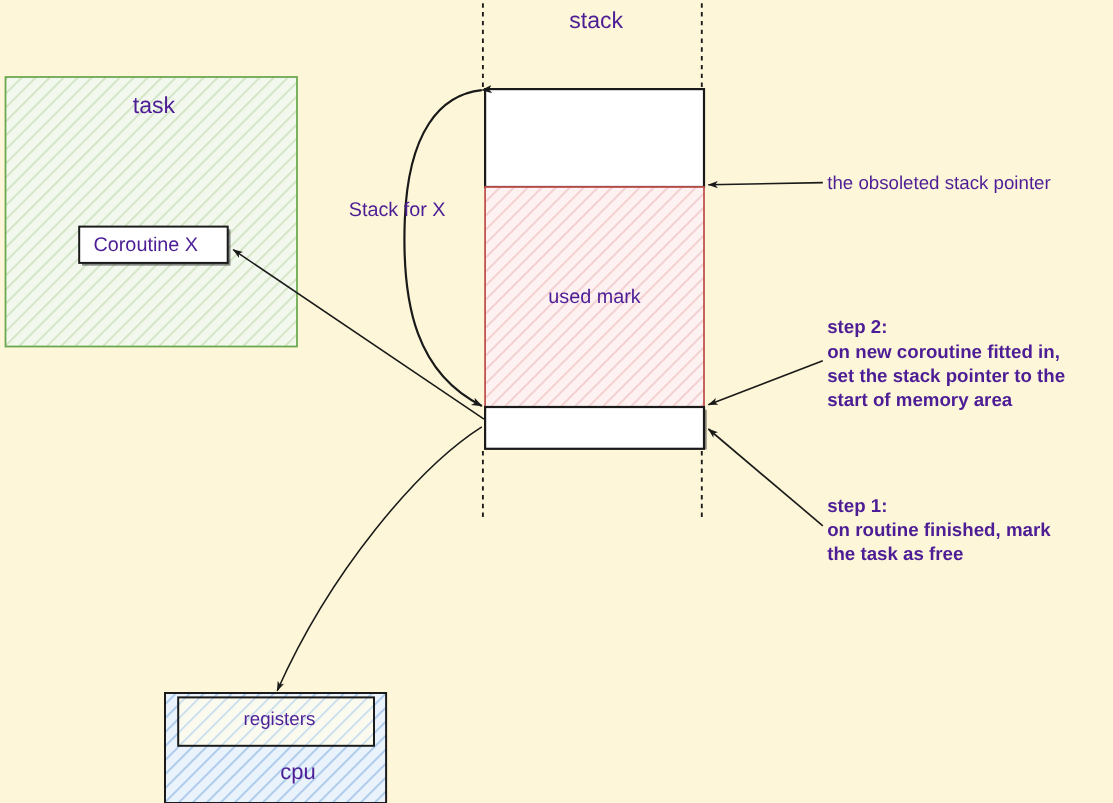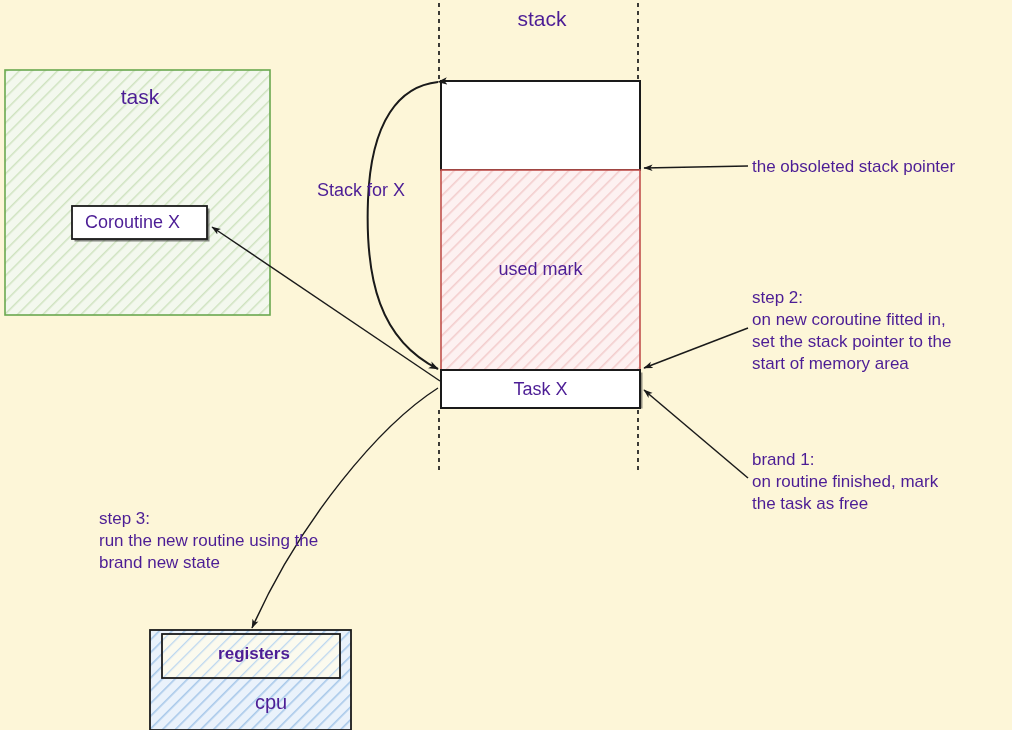--- a/index.html
+++ b/index.html
@@ -31,20 +31,21 @@
     color: #4c1d95;
     white-space: pre;
     line-height: 1.0;
   }
   .lbl-center {
     text-align: center;
   }
   .multiline {
     white-space: pre;
     line-height: 1.30;
+    font-weight: bold;
   }
   .f18 { font-size: 18px; }
   .f17 { font-size: 17px; }
   .f20 { font-size: 20px; }
   .f21 { font-size: 21px; }
 </style>
 </head>
 <body>
 
 <div id="canvas-root">
@@ -140,34 +141,30 @@
   <div class="lbl lbl-center f21" style="left:472px; top:8px; width:140px;">stack</div>
 
   <div class="lbl lbl-center f21" style="left:75px; top:86px; width:130px;">task</div>
 
   <div class="lbl lbl-center f18" style="left:72px; top:213px; width:121px;">Coroutine X</div>
 
   <div class="lbl f18" style="left:317px; top:181px;">Stack for X</div>
 
   <div class="lbl lbl-center f18" style="left:441px; top:260px; width:199px;">used mark</div>
 
-  <div class="lbl lbl-center f18" style="left:441px; top:380px; width:199px;">Task X</div>
 
   <div class="lbl f17" style="left:752px; top:158px;text-align:right;">the obsoleted stack pointer</div>
 
   <div class="lbl multiline f17" style="left:752px; top:287px;">step 2:
 on new coroutine fitted in,
 set the stack pointer to the
 start of memory area</div>
 
-  <div class="lbl multiline f17" style="left:752px; top:449px;">brand 1:
+  <div class="lbl multiline f17" style="left:752px; top:449px;">step 1:
 on routine finished, mark
 the task as free</div>
 
-  <div class="lbl multiline f17" style="left:99px; top:508px;">step 3:
-run the new routine using the
-brand new state</div>
 
-  <div class="lbl lbl-center f17" style="left:162px; top:645px; width:184px;font-weight:bold;">registers</div>
+  <div class="lbl lbl-center f17" style="left:162px; top:645px; width:184px;">registers</div>
 
   <div class="lbl lbl-center f20" style="left:150px; top:692px; width:242px;">cpu</div>
 
 </div>
 
 </body></html>

